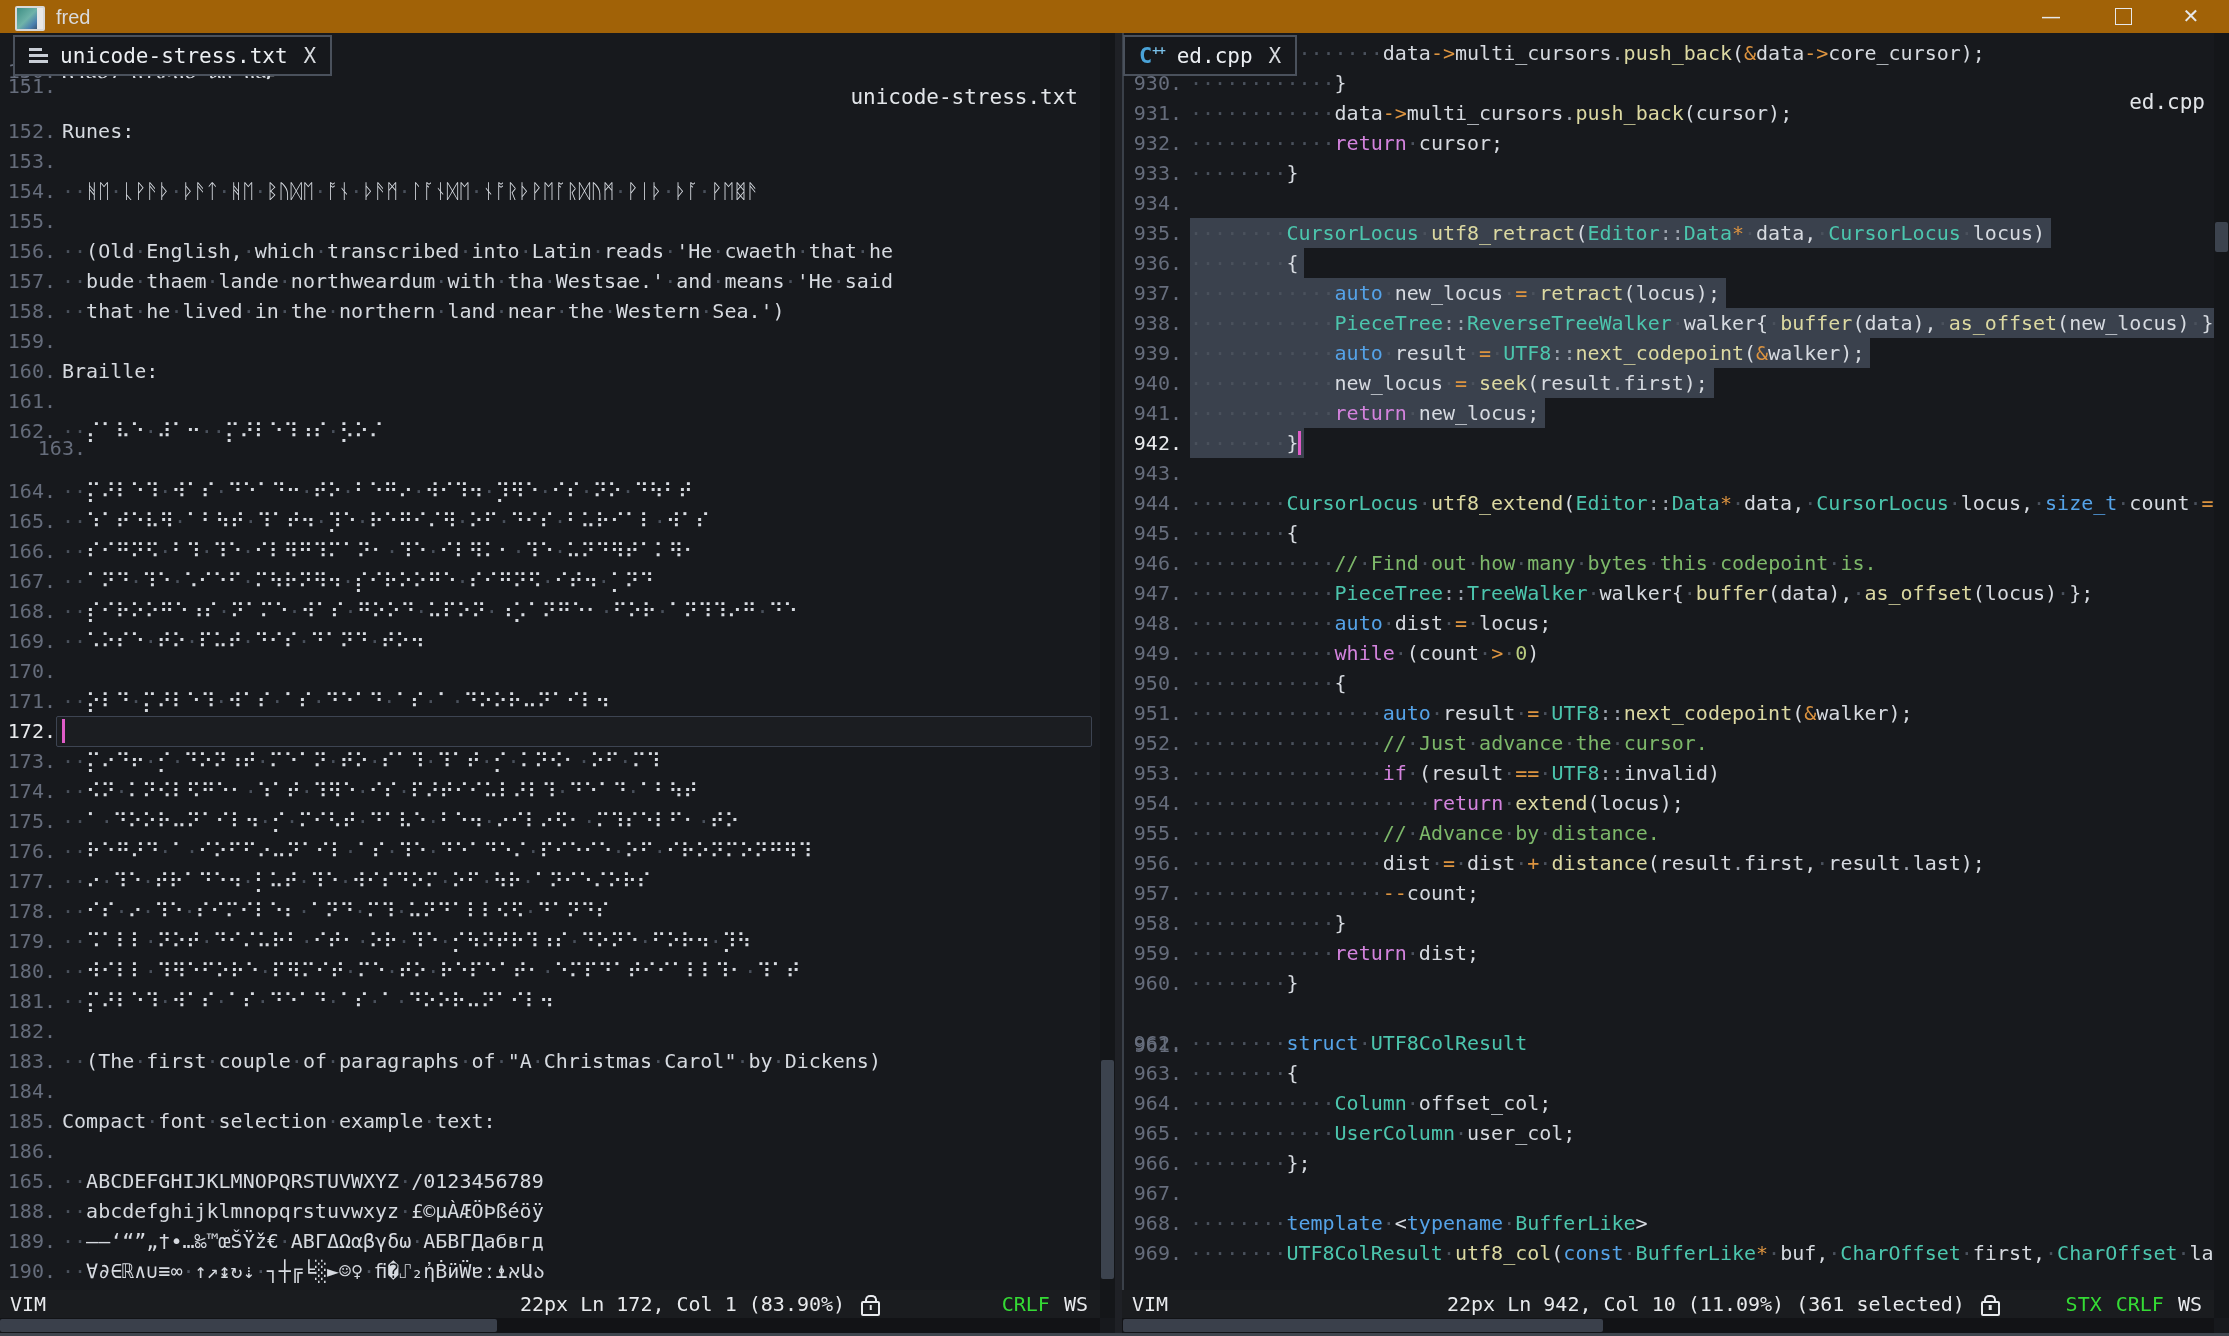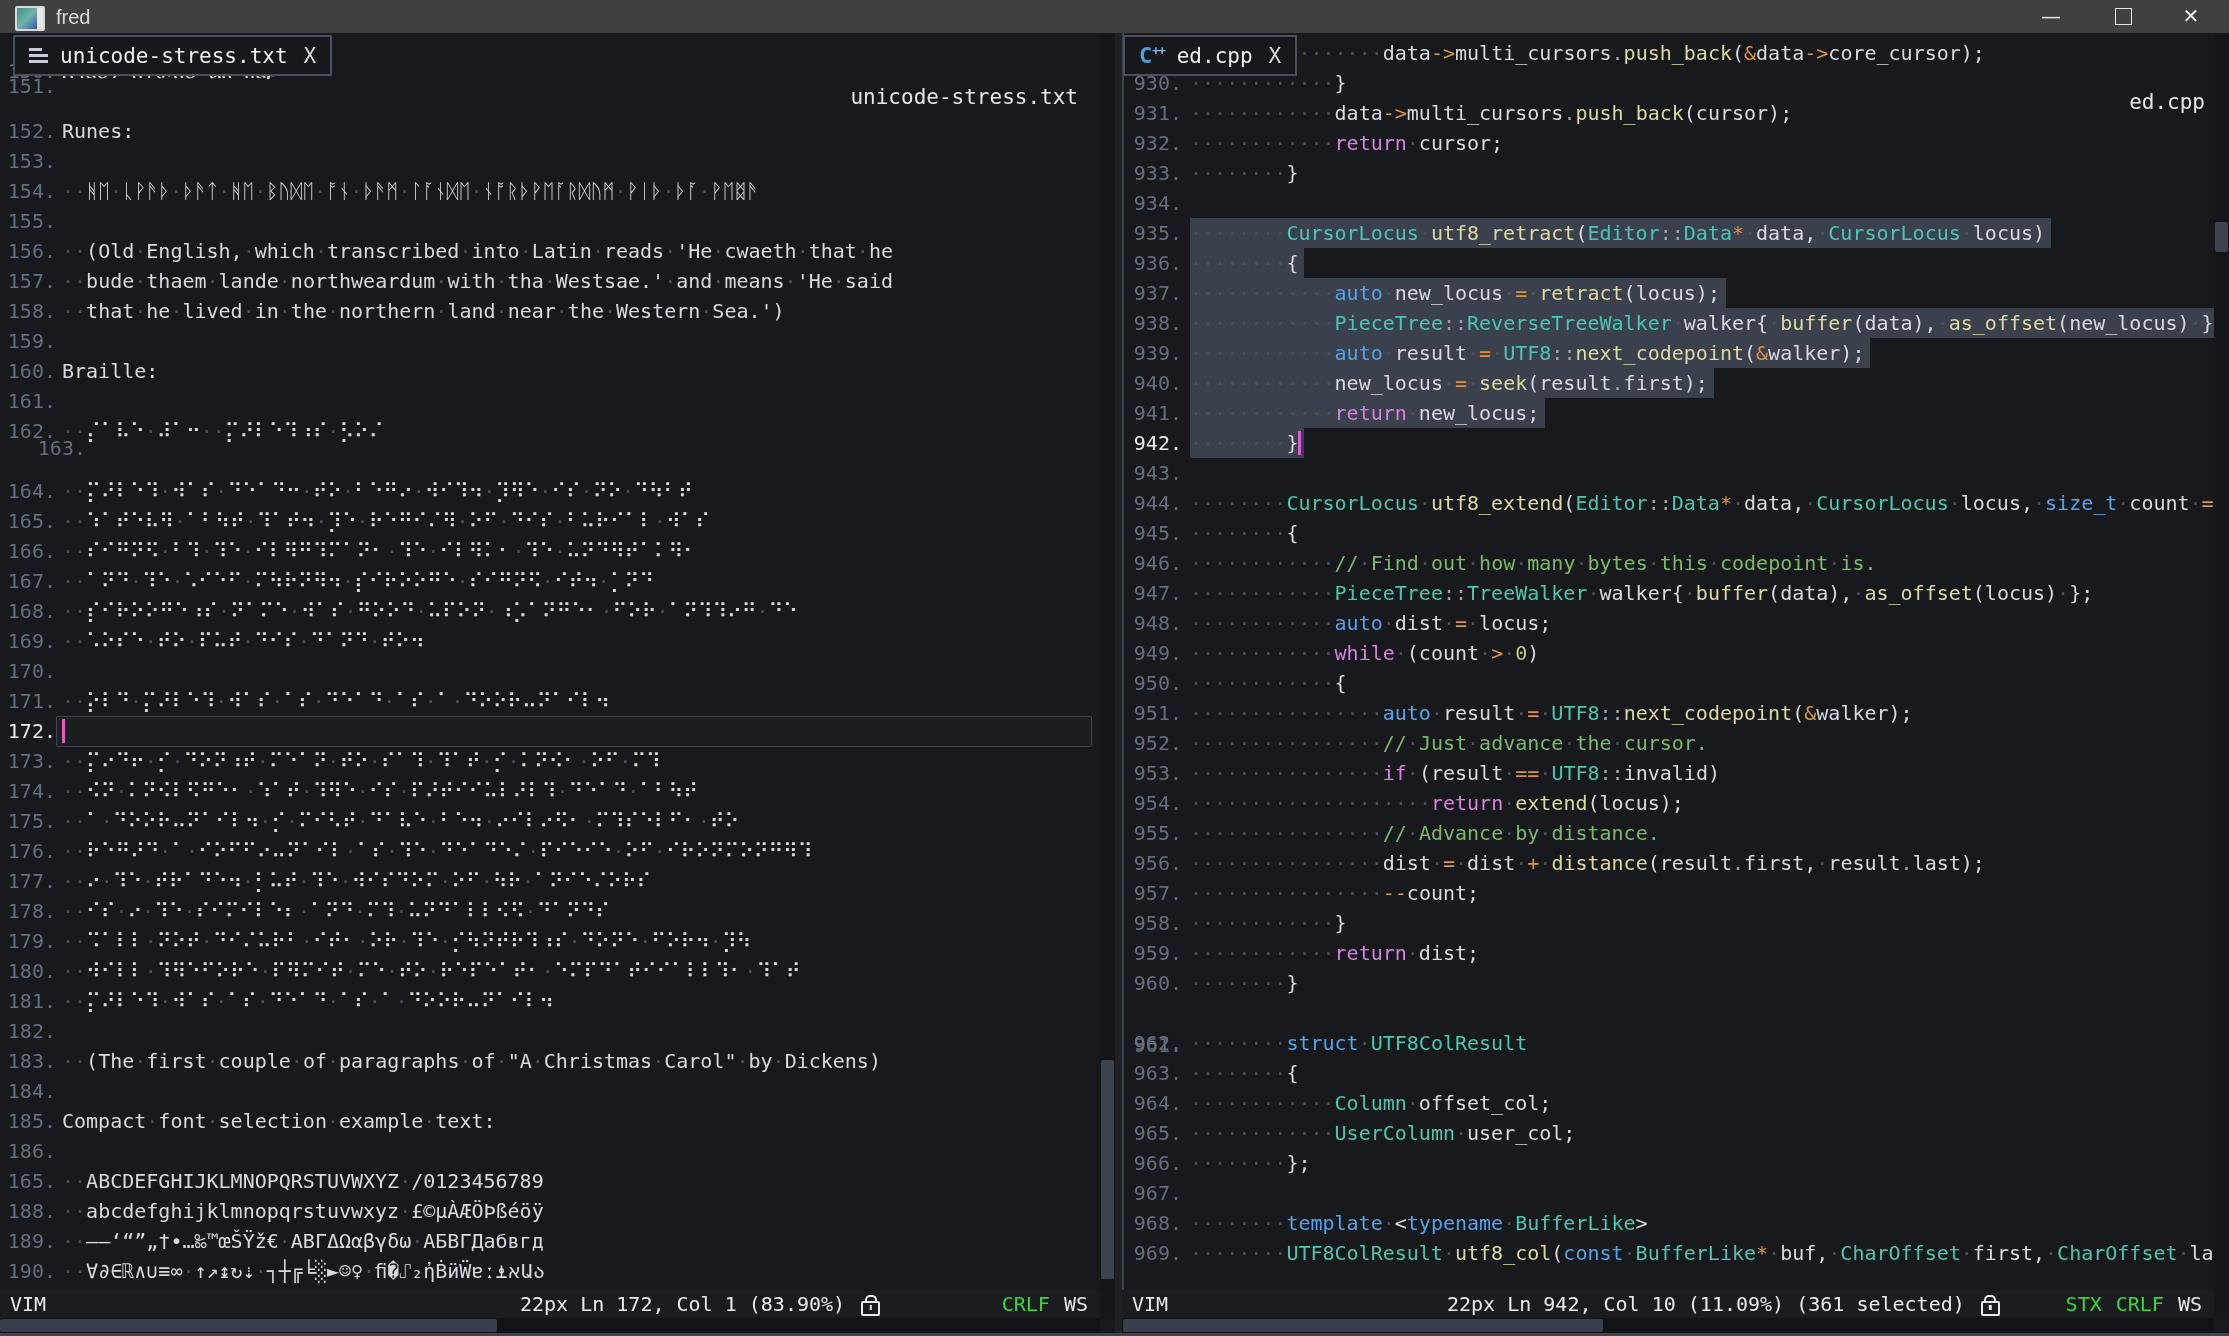--- a/index.html
+++ b/index.html
@@ -1,19 +1,19 @@
 <!DOCTYPE html>
 <html><head>
 <meta charset="utf-8">
 <style>
   html,body{margin:0;padding:0;background:#0c0d0f;}
   #window{position:relative;width:2229px;height:1336px;background:#17191d;overflow:hidden;
           font-family:"DejaVu Sans Mono","DejaVu Sans",monospace;}
   
-  #titlebar{position:absolute;left:0;top:0;width:2229px;height:33px;background:#404040;}
+  #titlebar{position:absolute;left:0;top:0;width:2229px;height:33px;background:#a16207;}
   #app-icon{position:absolute;left:15px;top:6px;width:26px;height:21px;border-radius:2px;
             background:linear-gradient(135deg,#3f8f85 0%,#6fb3a9 45%,#4a7fae 70%,#2f3b4a 100%);
             border:2px solid #d8d8d8;}
   #app-icon::after{content:"";position:absolute;right:0px;top:0;width:6px;height:100%;background:#e8e8e8;}
   #win-title{position:absolute;left:56px;top:4px;color:#d9dadd;font-size:20px;line-height:26px;
              font-family:"Liberation Sans",sans-serif;}
   .winbtn{position:absolute;top:0px;width:64px;height:33px;color:#e7e8ea;text-align:center;
           line-height:33px;font-size:20px;font-family:"DejaVu Sans",sans-serif;}
   #btn-min{right:146px;}
   #btn-max{right:74px;}

